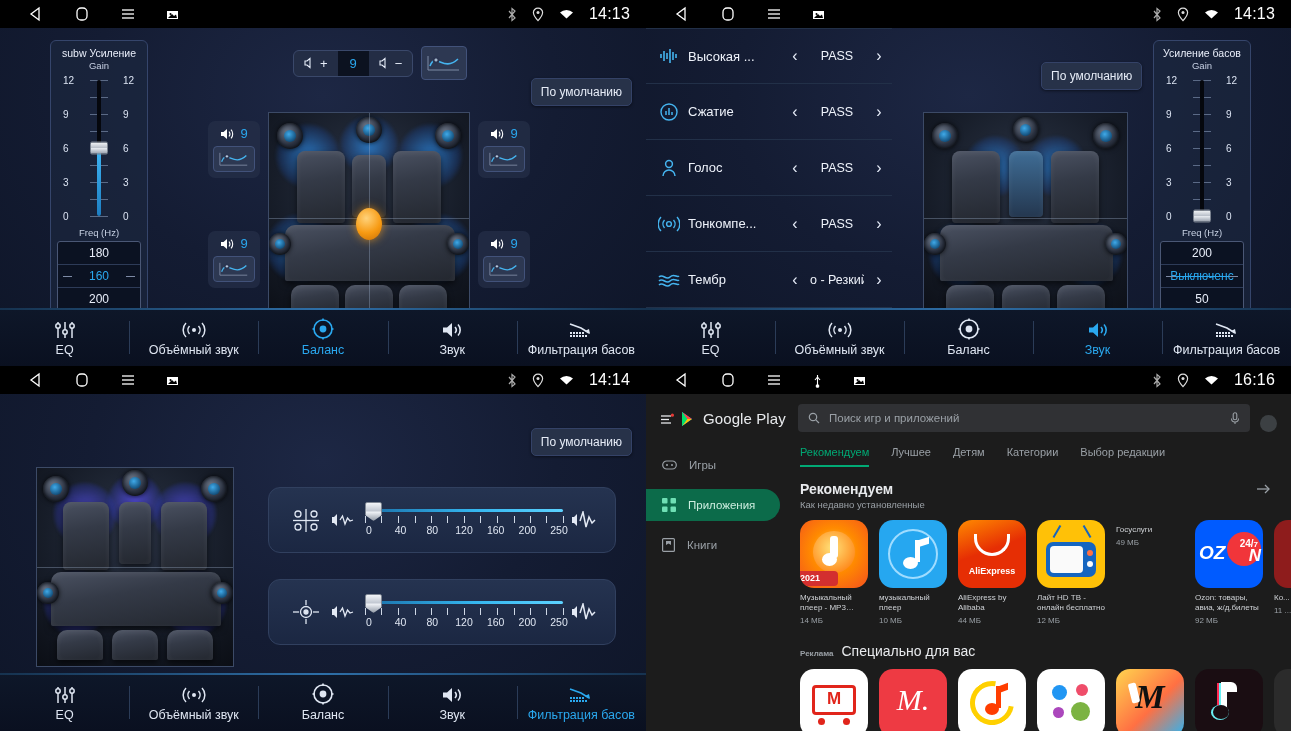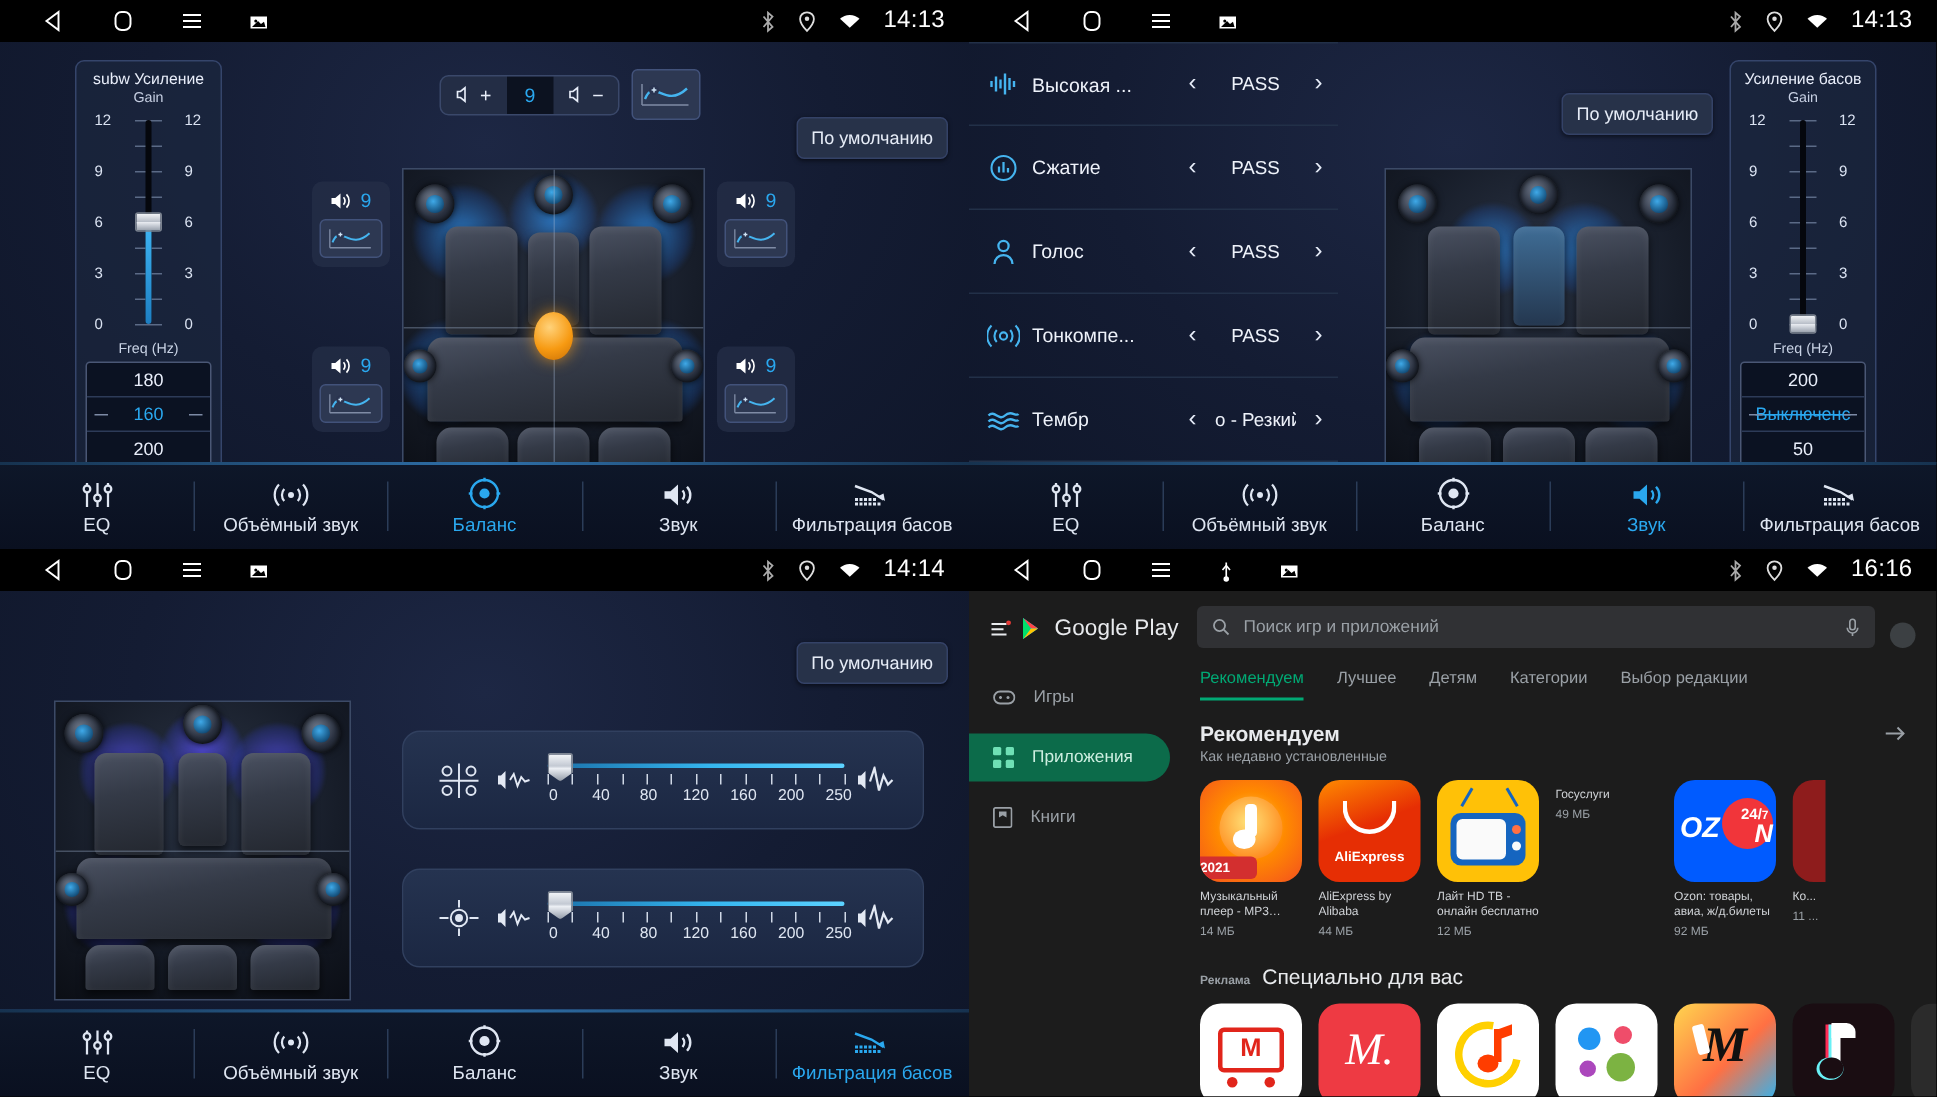--- a/index.html
+++ b/index.html
@@ -1222,20 +1222,30 @@
             <div class="gp-tile" style="background:radial-gradient(circle at 50% 45%,#ffd24a 0%,#ff8a00 45%,#f4511e 100%);">
               <div style="position:absolute;left:13px;top:11px;width:42px;height:42px;border-radius:50%;background:radial-gradient(circle at 45% 40%,#ffe27a,#ff6f00);"></div>
               <div style="position:absolute;left:30px;top:16px;width:8px;height:22px;background:#fff;border-radius:3px;"></div>
               <div style="position:absolute;left:22px;top:33px;width:15px;height:13px;border-radius:50%;background:#fff;"></div>
               <div style="position:absolute;left:0;bottom:2px;width:38px;height:15px;background:#d32f2f;border-radius:0 4px 4px 0;color:#fff;font-size:9px;font-weight:bold;text-align:left;line-height:15px;">2021</div>
             </div>
             <div class="gp-app-name">Музыкальный плеер - MP3 плеер , Плеер ...</div>
             <div class="gp-app-size">14 МБ</div>
           </div>
           <div class="gp-app">
+            <div class="gp-tile" style="background:#26a7f0;">
+              <div style="position:absolute;left:9px;top:9px;width:50px;height:50px;border-radius:50%;border:2px solid #9fdcff;"></div>
+              <div style="position:absolute;left:36px;top:20px;width:5px;height:22px;background:#fff;"></div>
+              <div style="position:absolute;left:36px;top:19px;width:14px;height:7px;background:#fff;transform:skewY(-18deg);"></div>
+              <div style="position:absolute;left:24px;top:37px;width:15px;height:12px;border-radius:50%;background:#fff;"></div>
+            </div>
+            <div class="gp-app-name">музыкальный плеер</div>
+            <div class="gp-app-size">10 МБ</div>
+          </div>
+          <div class="gp-app">
             <div class="gp-tile" style="background:linear-gradient(160deg,#ff8a00 0%,#e62e04 45%);">
               <div style="position:absolute;left:16px;top:14px;width:36px;height:22px;border:3px solid #fff;border-top:none;border-radius:0 0 18px 18px;"></div>
               <div style="position:absolute;left:0;right:0;bottom:12px;text-align:center;color:#fff;font-size:9px;font-weight:bold;">AliExpress</div>
             </div>
             <div class="gp-app-name">AliExpress by Alibaba</div>
             <div class="gp-app-size">44 МБ</div>
           </div>
           <div class="gp-app">
             <div class="gp-tile" style="background:#ffc107;">
               <div style="position:absolute;left:18px;top:8px;width:16px;height:14px;border-left:2px solid #1565c0;transform:rotate(30deg);"></div>

